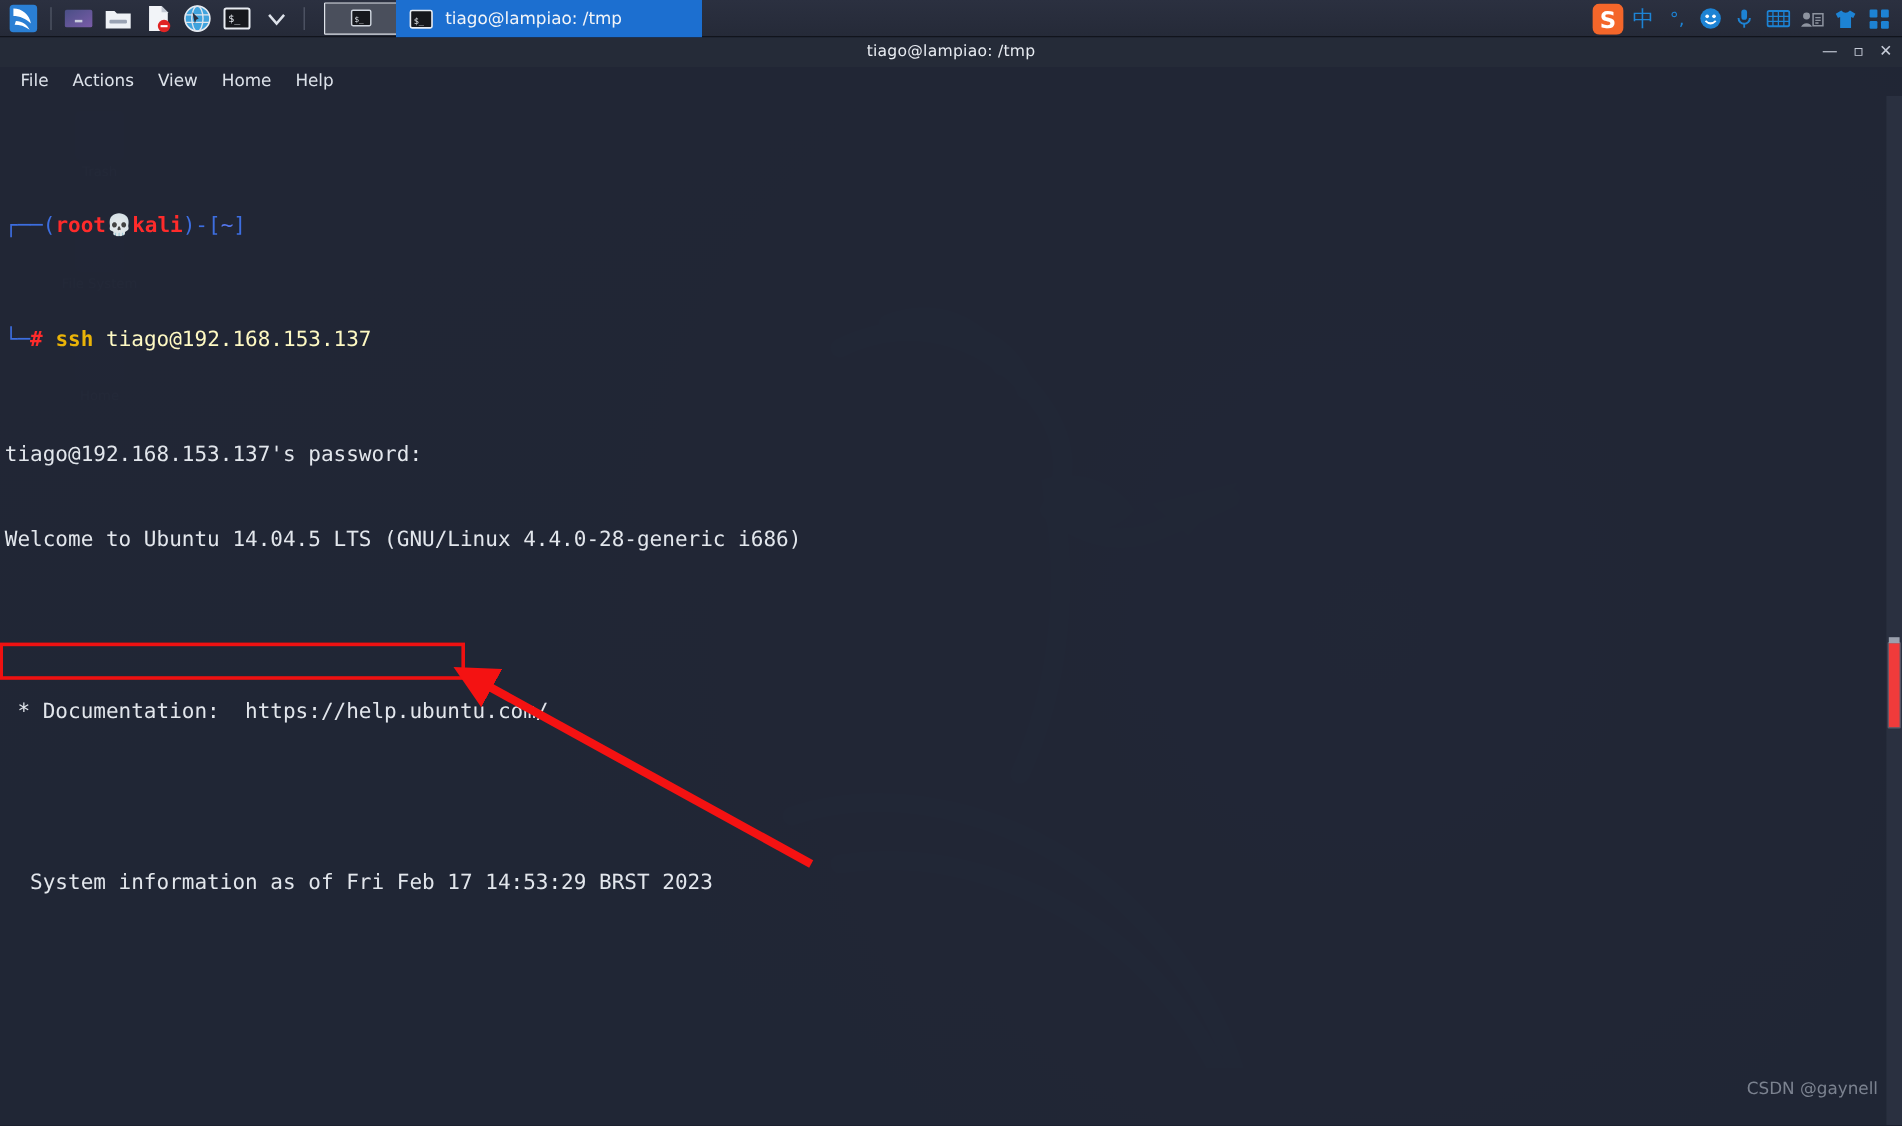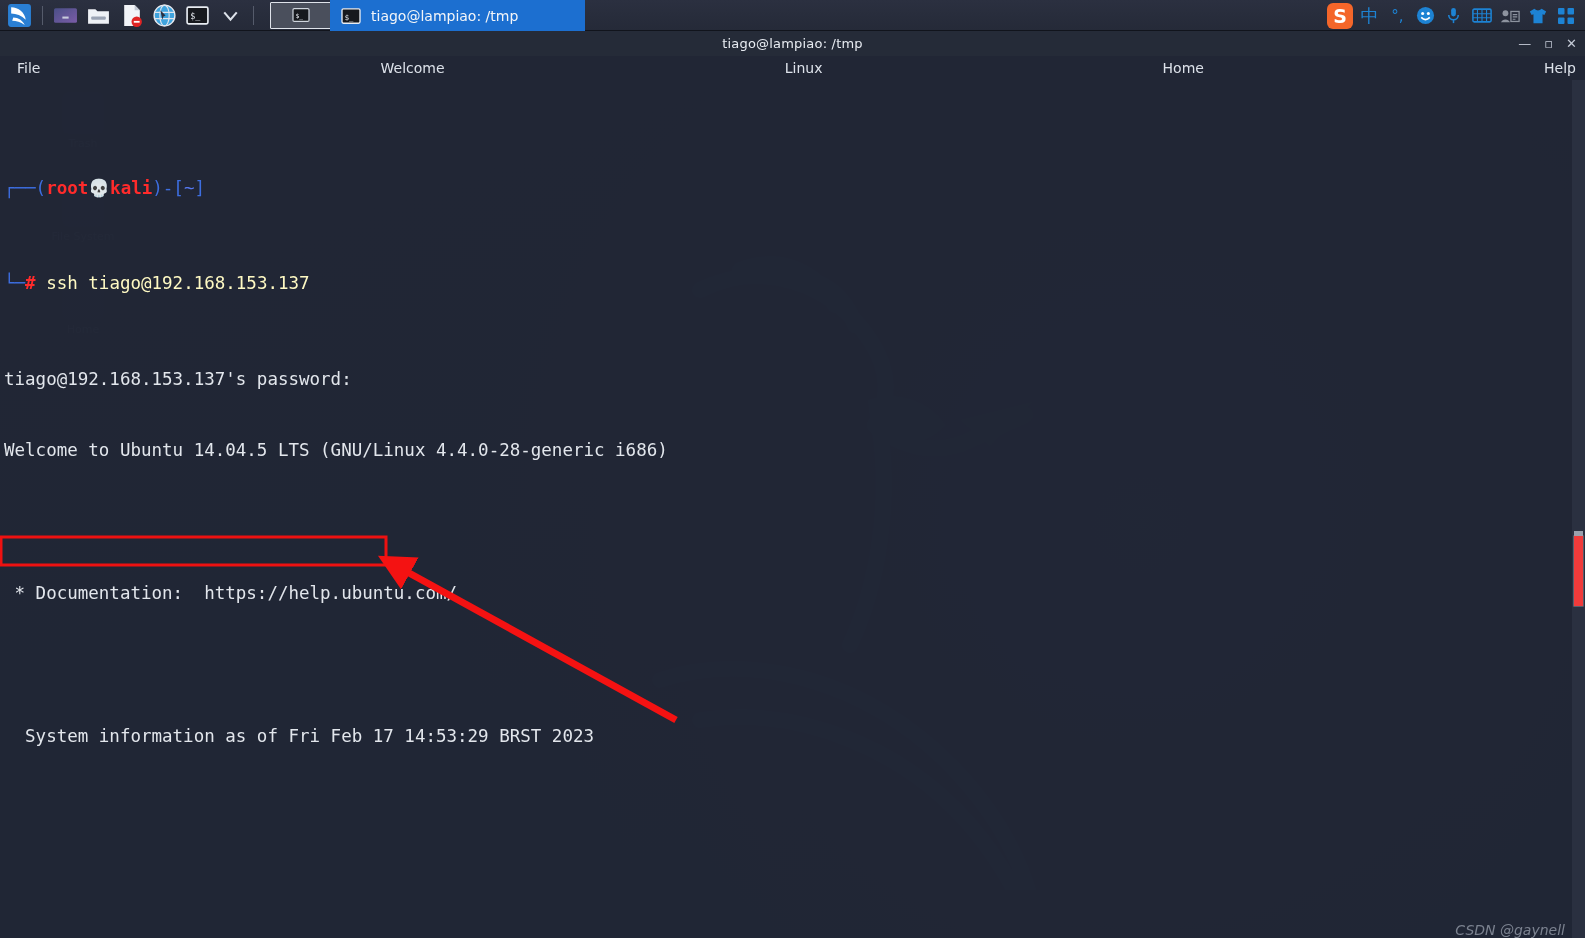--- a/index.html
+++ b/index.html
@@ -90,40 +90,40 @@
   #title-text{ color:#e8ecf2; font-size:13px; letter-spacing:.2px; }
   #win-controls{
     position:absolute; right:8px; top:0; height:25px;
     display:flex; align-items:center; gap:13px;
   }
   .wc{ color:#c6ccd8; font-size:13px; cursor:pointer; line-height:1;
        font-family:"DejaVu Sans", sans-serif; }
 
   #menubar{
     height:24px; flex:0 0 24px; display:flex; align-items:center;
-    padding-left:8px; gap:2px;justify-content:space-between;
+    padding-left:8px; gap:2px;
   }
   .menu-item{
     color:#dde2ea; font-size:14px; padding:2px 9px; cursor:pointer; border-radius:2px;
   }
 
   #term-body{
     flex:1 1 auto; position:relative; overflow:hidden;
     padding:2px 0 0 4px;
   }
   #term-text{
     font-family:"DejaVu Sans Mono", monospace;
     font-size:17.5px; line-height:23.8px;
     color:#e2e6ec; white-space:pre;
   }
   .ln{ height:23.8px; }
   .c-red{ color:#ff2b2b; font-weight:bold; }
   .c-blue{ color:#3d6ee0; }
   .c-blue-br{ color:#5577ee; }
-  .c-green{ color:#fef9c3; }
+  .c-green{ color:#eab308;font-weight:bold; }
   .c-white{ color:#fef9c3; }
   .c-skull{ color:#dfe4ec; }
 
   
   #scrollbar{
     position:absolute; right:0; top:0; width:13px; height:100%;
     background:#2a3040;
   }
   #scroll-thumb{
     position:absolute; right:1px; top:455px; width:11px; height:72px;
@@ -134,24 +134,23 @@
     background:#9aa0ad;
   }
 
   
   #anno{
     position:absolute; left:0; top:0; width:1585px; height:938px;
     pointer-events:none; z-index:80;
   }
 
   #watermark{
-    position:absolute; right:20px; bottom:0; z-index:90;
+    position:absolute; right:20px; bottom:22px; z-index:90;
     color:#9aa1ae; font-size:14px; opacity:.75;
     font-family:"DejaVu Sans", sans-serif;
-    font-style:italic;
   }
 </style>
 </head>
 <body>
 
 <div id="desktop">
 
   <svg id="dragon" viewBox="0 0 620 640">
     <g fill="none" stroke="#2b3244" stroke-width="16" stroke-linecap="round">
       <path d="M60 40 C120 10 190 30 230 90 C250 120 250 150 235 175"></path>
@@ -319,22 +318,22 @@
       <span id="title-text">tiago@lampiao: /tmp</span>
       <div id="win-controls">
         <span class="wc">—</span>
         <span class="wc">▫</span>
         <span class="wc">✕</span>
       </div>
     </div>
 
     <div id="menubar">
       <div class="menu-item">File</div>
-      <div class="menu-item">Welcome</div>
-      <div class="menu-item">Linux</div>
+      <div class="menu-item">Actions</div>
+      <div class="menu-item">View</div>
       <div class="menu-item">Home</div>
       <div class="menu-item">Help</div>
     </div>
 
     <div id="term-body">
       <div id="term-text">
 
         
         <div class="ln"><span class="c-blue">┌──(</span><span class="c-red">root</span><span class="c-skull">💀</span><span class="c-red">kali</span><span class="c-blue">)-[</span><span class="c-blue-br">~</span><span class="c-blue">]</span></div>
 

